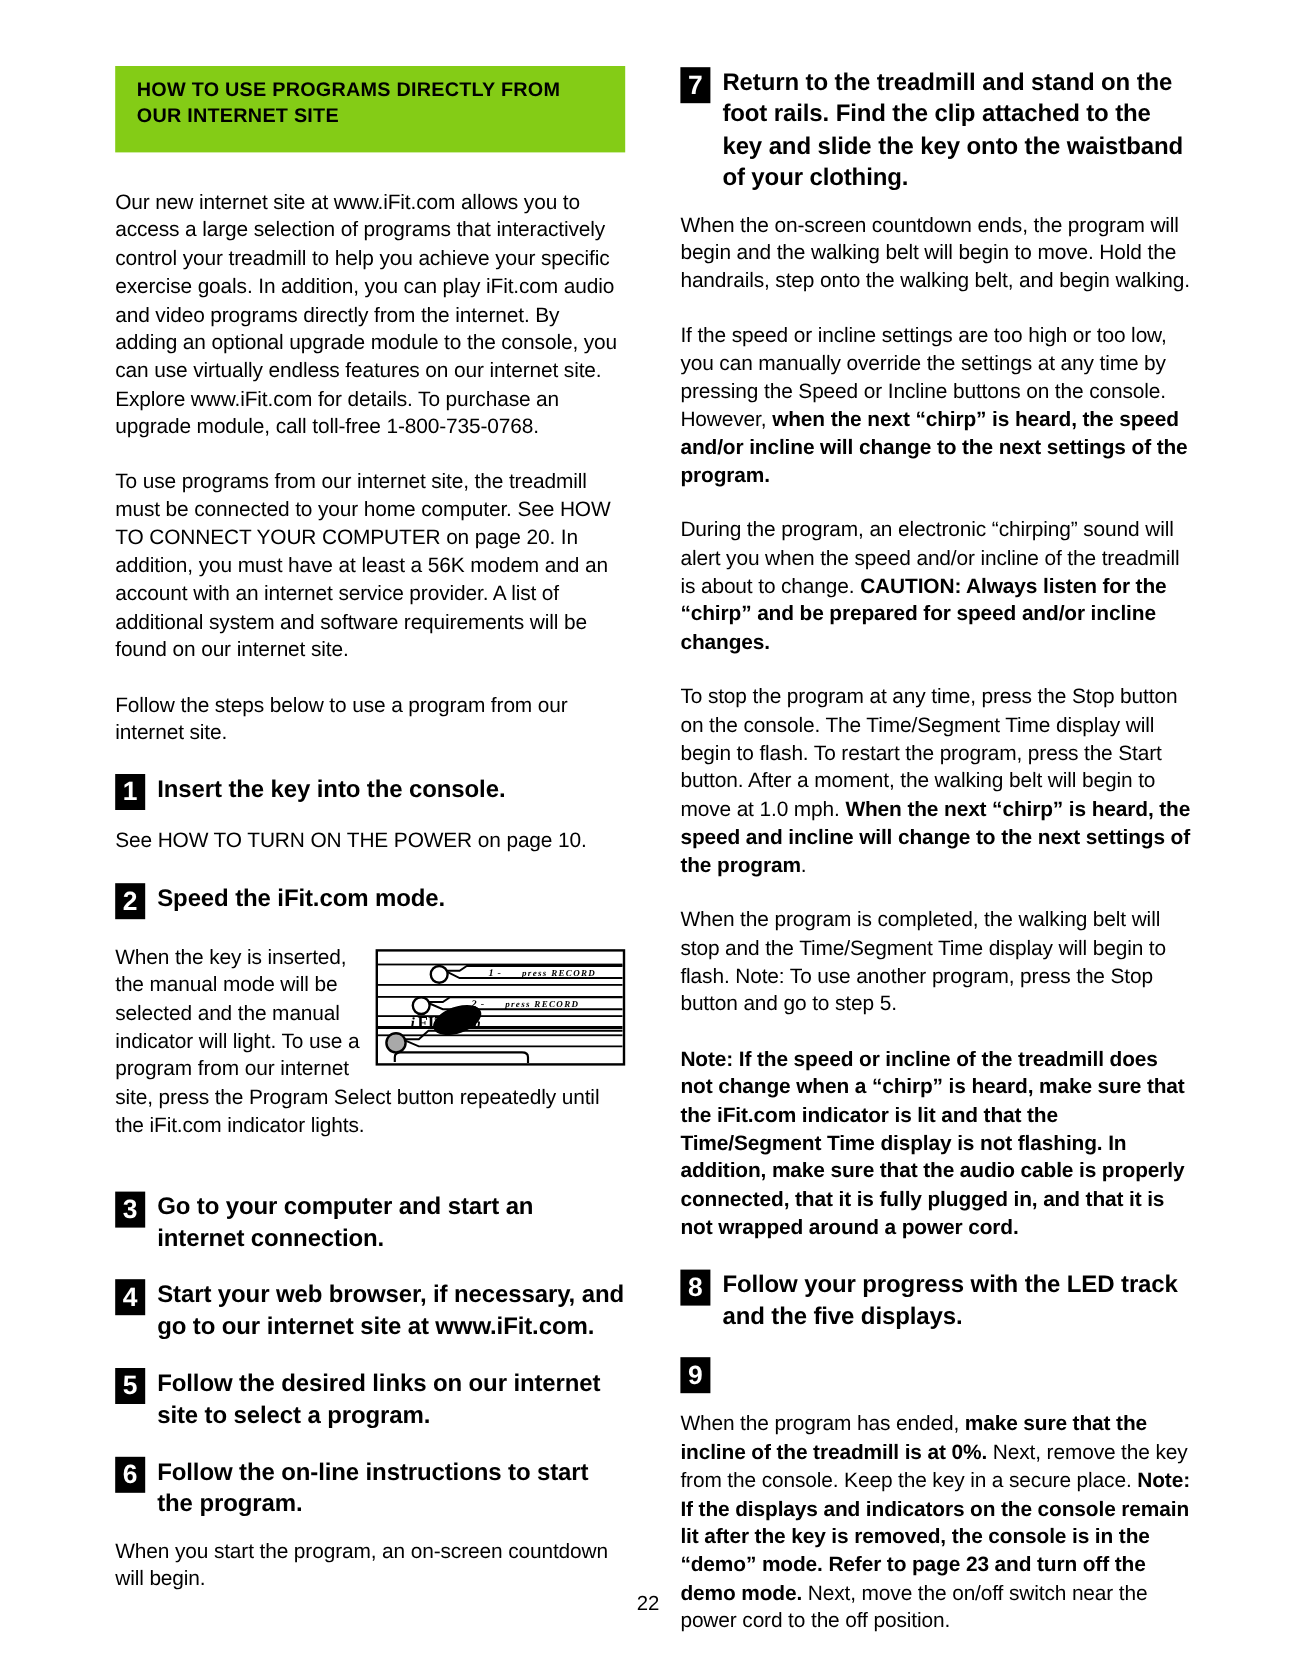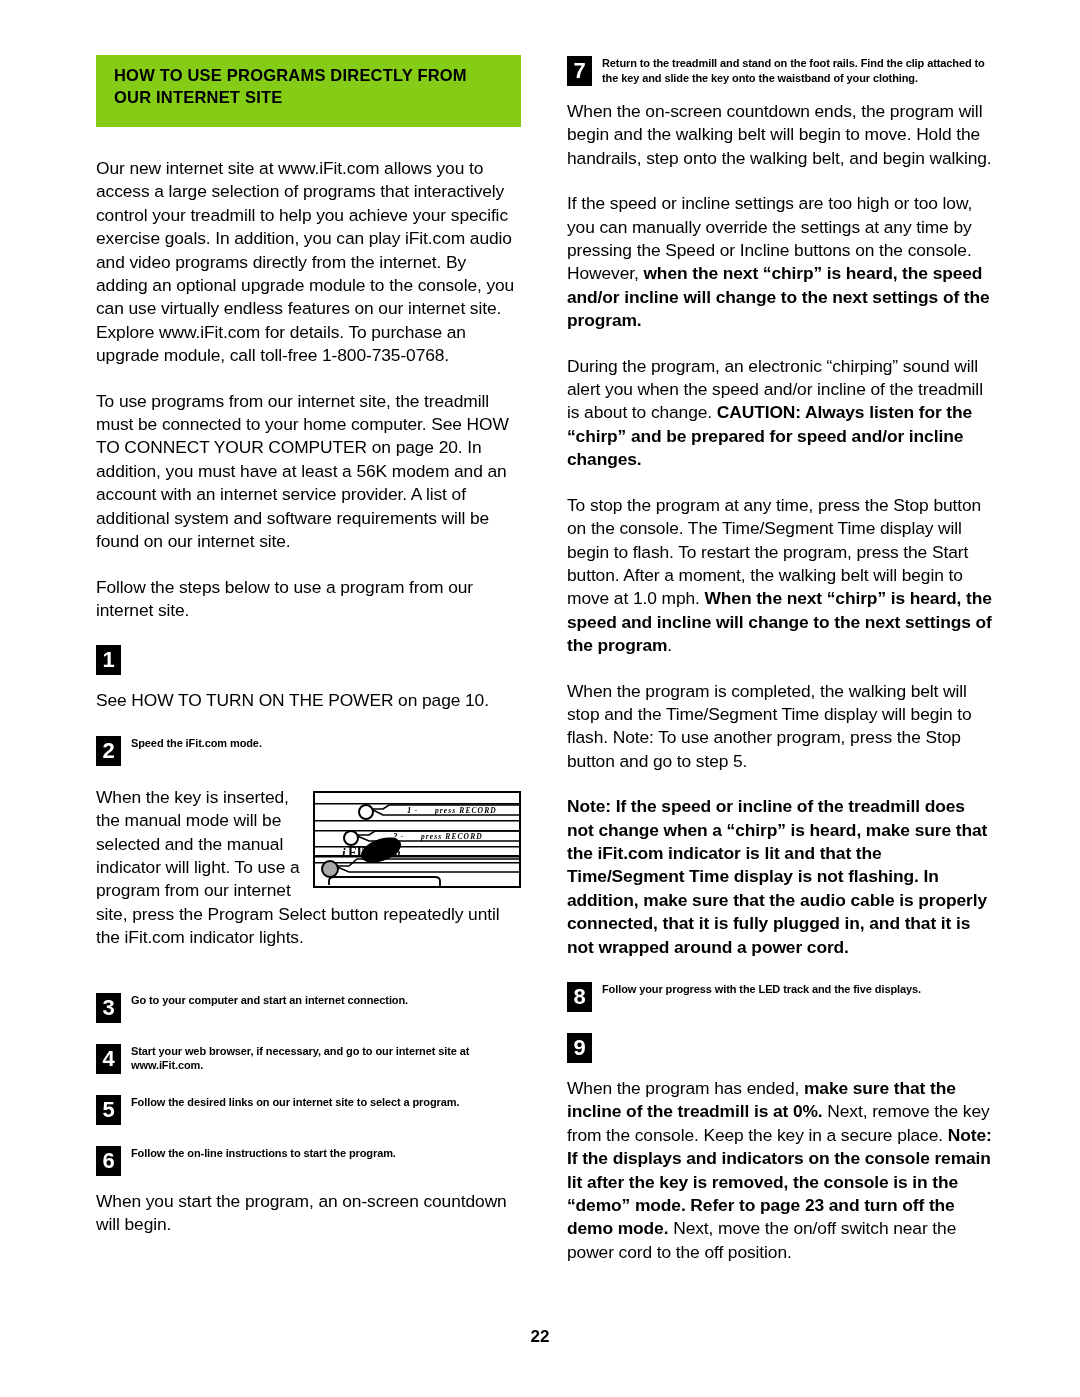--- a/index.html
+++ b/index.html
@@ -73,21 +73,21 @@
     color: #ffffff;
     font-size: 22px;
     font-weight: bold;
     line-height: 30px;
     text-align: center;
     margin-right: 10px;
     margin-top: 1px;
     font-family: "Liberation Sans", sans-serif;
   }
   .step-text {
-    font-size: 11px;
+    font-size: 20px;
     font-weight: bold;
     line-height: 1.32;
     letter-spacing: -0.1px;
     padding-top: 1px;
   }
   .after-step {
     margin-top: 20px;
   }
   .step-block { margin-bottom: 20px; }
   
@@ -106,21 +106,21 @@
   .figure svg { display: block; }
   .clearfix::after { content: ""; display: block; clear: both; }
   
   .page-number {
     position: absolute;
     left: 0;
     right: 0;
     top: 1327px;
     text-align: center;
     font-size: 17px;
-    font-weight: bold;
+    font-weight: normal;
   }
 </style>
 </head>
 <body>
 
 <div class="page">
 
   <div class="columns">
 
     <div class="col">
@@ -131,20 +131,21 @@
 
       <p class="body">Our new internet site at www.iFit.com allows you to access a large selection of programs that interactively control your treadmill to help you achieve your specific exercise goals. In addition, you can play iFit.com audio and video programs directly from the internet. By adding an optional upgrade module to the console, you can use virtually endless features on our internet site. Explore www.iFit.com for details. To purchase an upgrade module, call toll-free 1-800-735-0768.</p>
 
       <p class="body">To use programs from our internet site, the treadmill must be connected to your home computer. See HOW TO CONNECT YOUR COMPUTER on page 20. In addition, you must have at least a 56K modem and an account with an internet service provider. A list of additional system and software requirements will be found on our internet site.</p>
 
       <p class="body">Follow the steps below to use a program from our internet site.</p>
 
       <div class="step-block">
         <div class="step">
           <div class="step-num">1</div>
+          <div class="step-text">Insert the key into the console.</div>
         </div>
         <p class="body indent after-step">See HOW TO TURN ON THE POWER on page 10.</p>
       </div>
 
       <div class="step-block">
         <div class="step">
           <div class="step-num">2</div>
           <div class="step-text">Speed the iFit.com mode.</div>
         </div>
 

